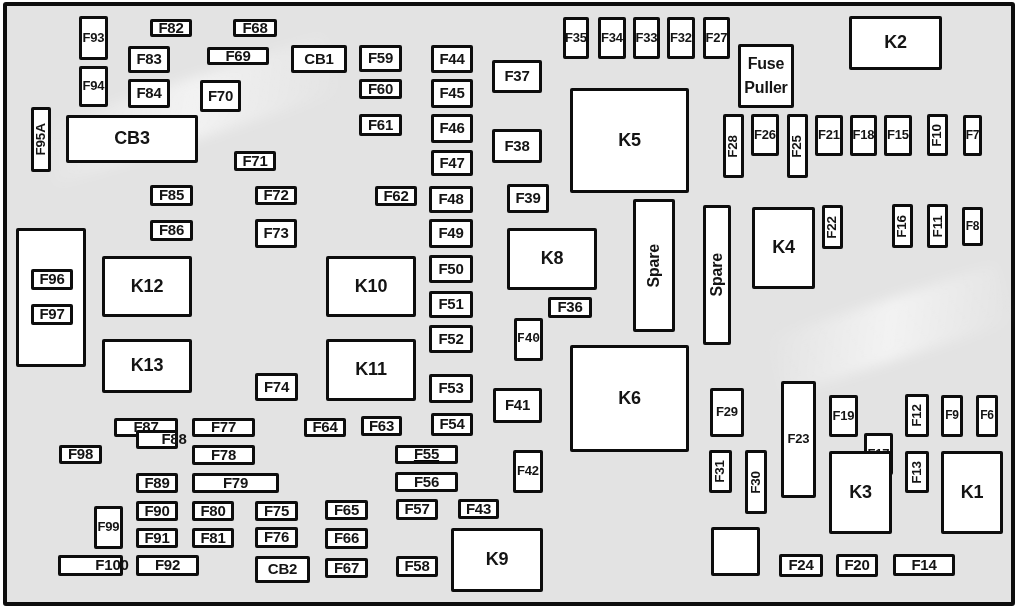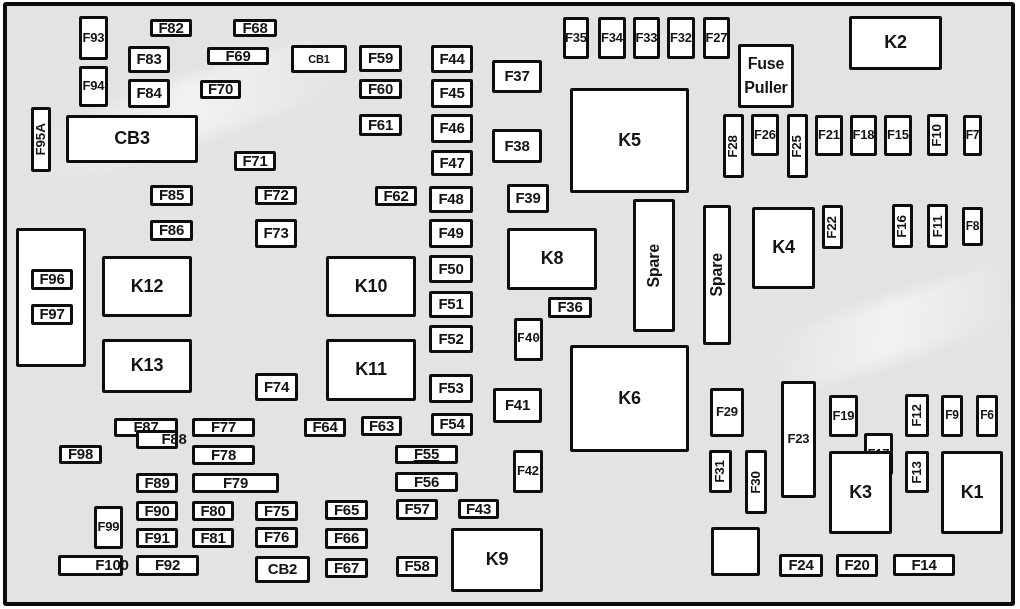--- a/index.html
+++ b/index.html
@@ -71,29 +71,29 @@
     <div class="box fuse" style="left: 233px; top: 19px; width: 44px; height: 18px;">
       <span style="font-size: 15px;">F68</span>
     </div>
     <div class="box fuse" style="left: 128px; top: 46px; width: 42px; height: 27px;">
       <span style="font-size: 15px;">F83</span>
     </div>
     <div class="box fuse" style="left: 207px; top: 47px; width: 62px; height: 18px;">
       <span style="font-size: 15px;">F69</span>
     </div>
     <div class="box breaker" style="left: 291px; top: 45px; width: 56px; height: 28px;">
-      <span style="font-size: 11px;">CB1</span>
+      <span style="font-size: 15px;">CB1</span>
     </div>
     <div class="box fuse" style="left: 79px; top: 66px; width: 29px; height: 41px;">
       <span style="font-size: 13px;">F94</span>
     </div>
     <div class="box fuse" style="left: 128px; top: 79px; width: 42px; height: 29px;">
       <span style="font-size: 15px;">F84</span>
     </div>
-    <div class="box fuse" style="left: 200px; top: 80px; width: 41px; height: 19px;">
+    <div class="box fuse" style="left: 200px; top: 80px; width: 41px; height: 32px;">
       <span style="font-size: 15px;">F70</span>
     </div>
     <div class="box vert fuse" style="left: 31px; top: 107px; width: 20px; height: 65px;">
       <span style="font-size: 13.5px;">F95A</span>
     </div>
     <div class="box breaker" style="left: 66px; top: 115px; width: 132px; height: 48px;">
       <span style="font-size: 18px;">CB3</span>
     </div>
     <div class="box fuse" style="left: 234px; top: 151px; width: 42px; height: 20px;">
       <span style="font-size: 15px;">F71</span>

